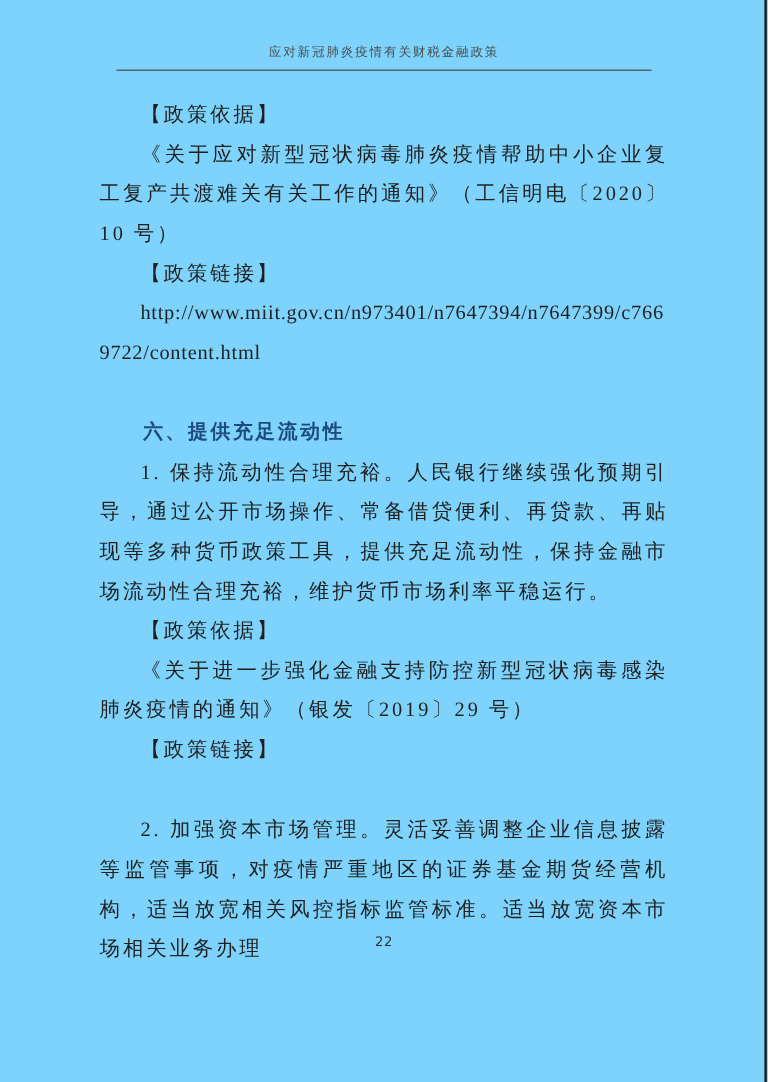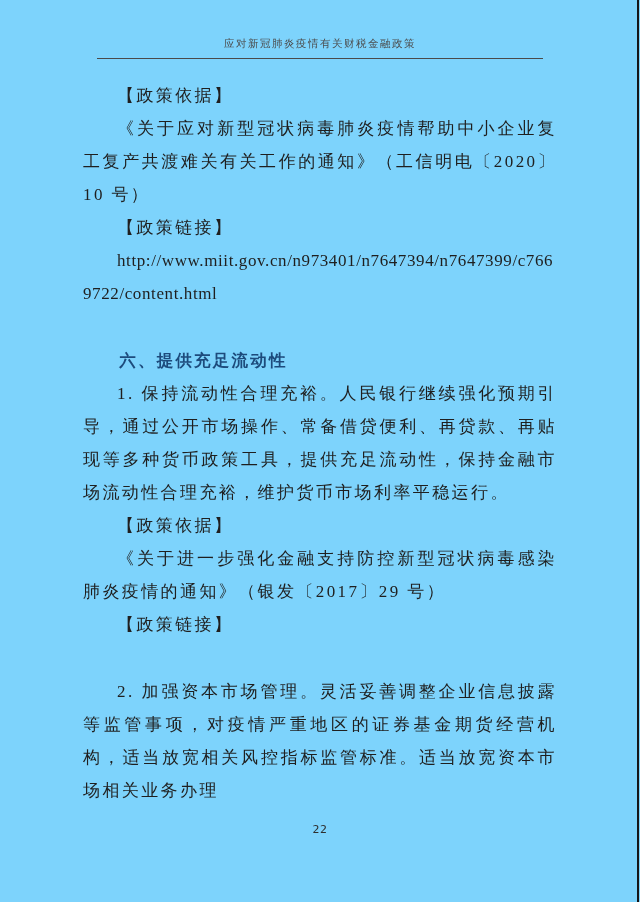--- a/index.html
+++ b/index.html
@@ -63,21 +63,21 @@
     font-weight: 700;
     letter-spacing: 2.2px;
     color: #1d4b7c;
     text-align: left;
   }
   .gap-top {
     margin-top: 34px !important;
   }
   .page-number {
     position: absolute;
-    top: 823px;
+    top: 778px;
     left: 0;
     width: 100%;
     text-align: center;
     font-family: "DejaVu Sans", "Liberation Sans", sans-serif;
     font-size: 11px;
     color: #2e2e2e;
     letter-spacing: 0.5px;
   }
 </style>
 </head>
@@ -100,21 +100,21 @@
     <p class="label">【政策链接】</p>
 
     <p class="para url">http://www.miit.gov.cn/n973401/n7647394/n7647399/c7669722/content.html</p>
 
     <h2 class="section-heading">六、提供充足流动性</h2>
 
     <p class="para">1. 保持流动性合理充裕。人民银行继续强化预期引导，通过公开市场操作、常备借贷便利、再贷款、再贴现等多种货币政策工具，提供充足流动性，保持金融市场流动性合理充裕，维护货币市场利率平稳运行。</p>
 
     <p class="label">【政策依据】</p>
 
-    <p class="para">《关于进一步强化金融支持防控新型冠状病毒感染肺炎疫情的通知》（银发〔2017〕29 号）</p>
+    <p class="para">《关于进一步强化金融支持防控新型冠状病毒感染肺炎疫情的通知》（银发〔2019〕29 号）</p>
 
     <p class="label">【政策链接】</p>
 
 
     <p class="para gap-top">2. 加强资本市场管理。灵活妥善调整企业信息披露等监管事项，对疫情严重地区的证券基金期货经营机构，适当放宽相关风控指标监管标准。适当放宽资本市场相关业务办理</p>
 
   </main>
 
   <div class="page-number">22</div>
 

